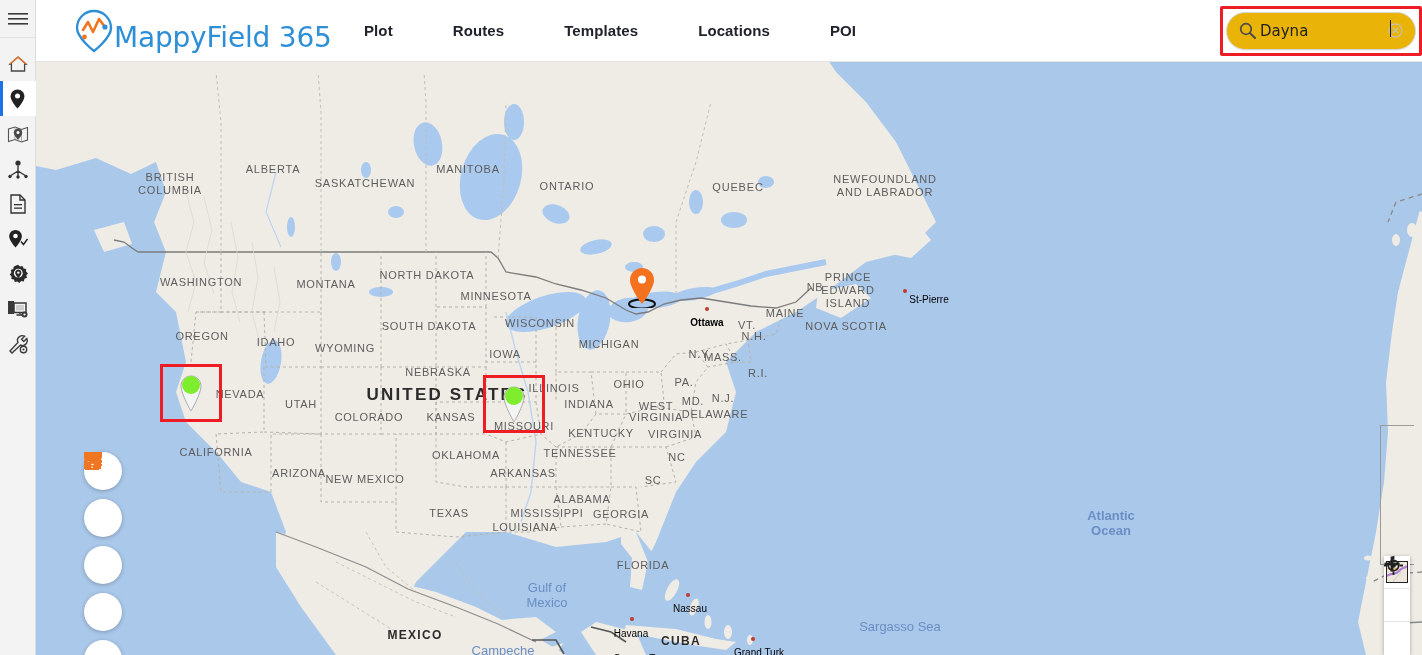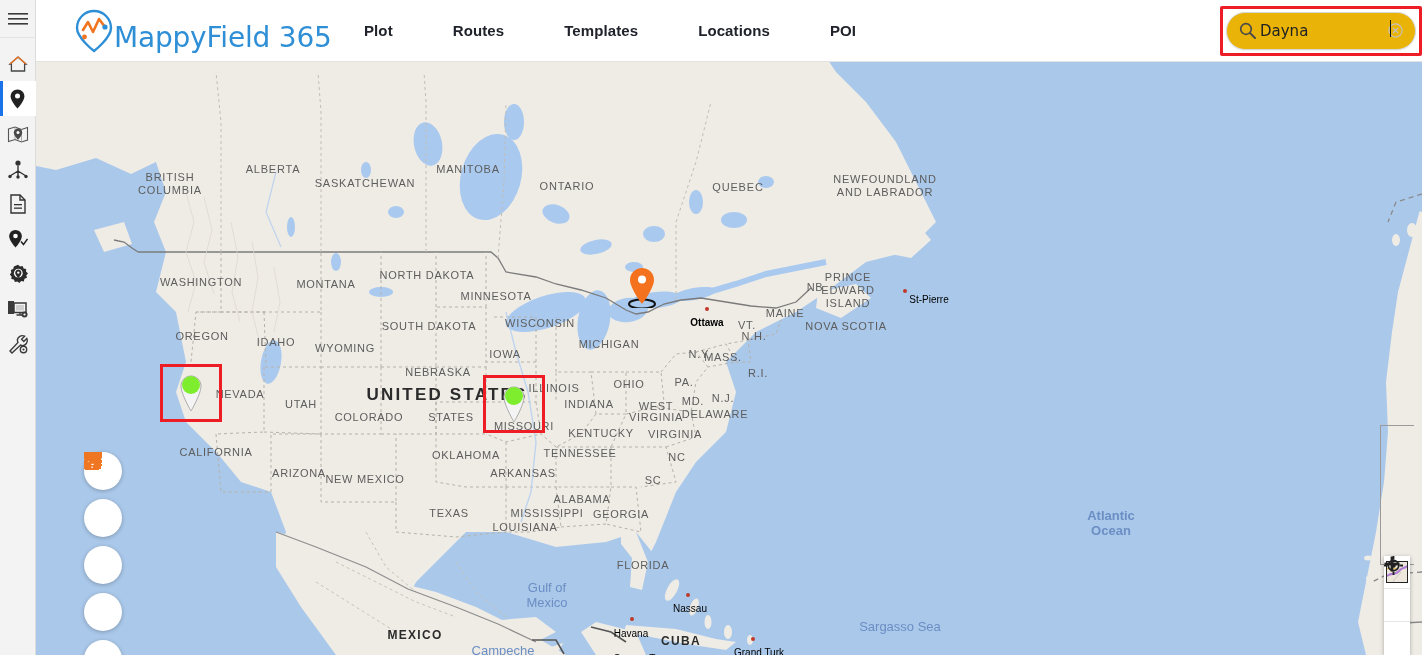--- a/index.html
+++ b/index.html
@@ -495,21 +495,21 @@
         <div class="mlabel m-state" style="left: 166px; top: 274px;">OREGON</div>
         <div class="mlabel m-state" style="left: 240px; top: 280px;">IDAHO</div>
         <div class="mlabel m-state" style="left: 309px; top: 286px;">WYOMING</div>
         <div class="mlabel m-state" style="left: 469px; top: 292px;">IOWA</div>
         <div class="mlabel m-state" style="left: 402px; top: 310px;">NEBRASKA</div>
         <div class="mlabel m-state" style="left: 518px; top: 326px;">ILLINOIS</div>
         <div class="mlabel m-state" style="left: 593px; top: 322px;">OHIO</div>
         <div class="mlabel m-state" style="left: 204px; top: 332px;">NEVADA</div>
         <div class="mlabel m-state" style="left: 265px; top: 342px;">UTAH</div>
         <div class="mlabel m-state" style="left: 333px; top: 355px; text-align: right;">COLORADO</div>
-        <div class="mlabel m-state" style="left: 415px; top: 355px;">STATES</div>
+        <div class="mlabel m-state" style="left: 415px; top: 355px;">KANSAS</div>
         <div class="mlabel m-state" style="left: 488px; top: 364px;">MISSOURI</div>
         <div class="mlabel m-state" style="left: 553px; top: 342px;">INDIANA</div>
         <div class="mlabel m-state" style="left: 620px; top: 344px;">WEST</div>
         <div class="mlabel m-state" style="left: 620px; top: 355px;">VIRGINIA</div>
         <div class="mlabel m-state" style="left: 565px; top: 371px;">KENTUCKY</div>
         <div class="mlabel m-state" style="left: 639px; top: 372px;">VIRGINIA</div>
         <div class="mlabel m-state" style="left: 657px; top: 339px;">MD.</div>
         <div class="mlabel m-state" style="left: 687px; top: 336px;">N.J.</div>
         <div class="mlabel m-state" style="left: 679px; top: 352px;">DELAWARE</div>
         <div class="mlabel m-state" style="left: 664px; top: 292px;">N.Y.</div>

